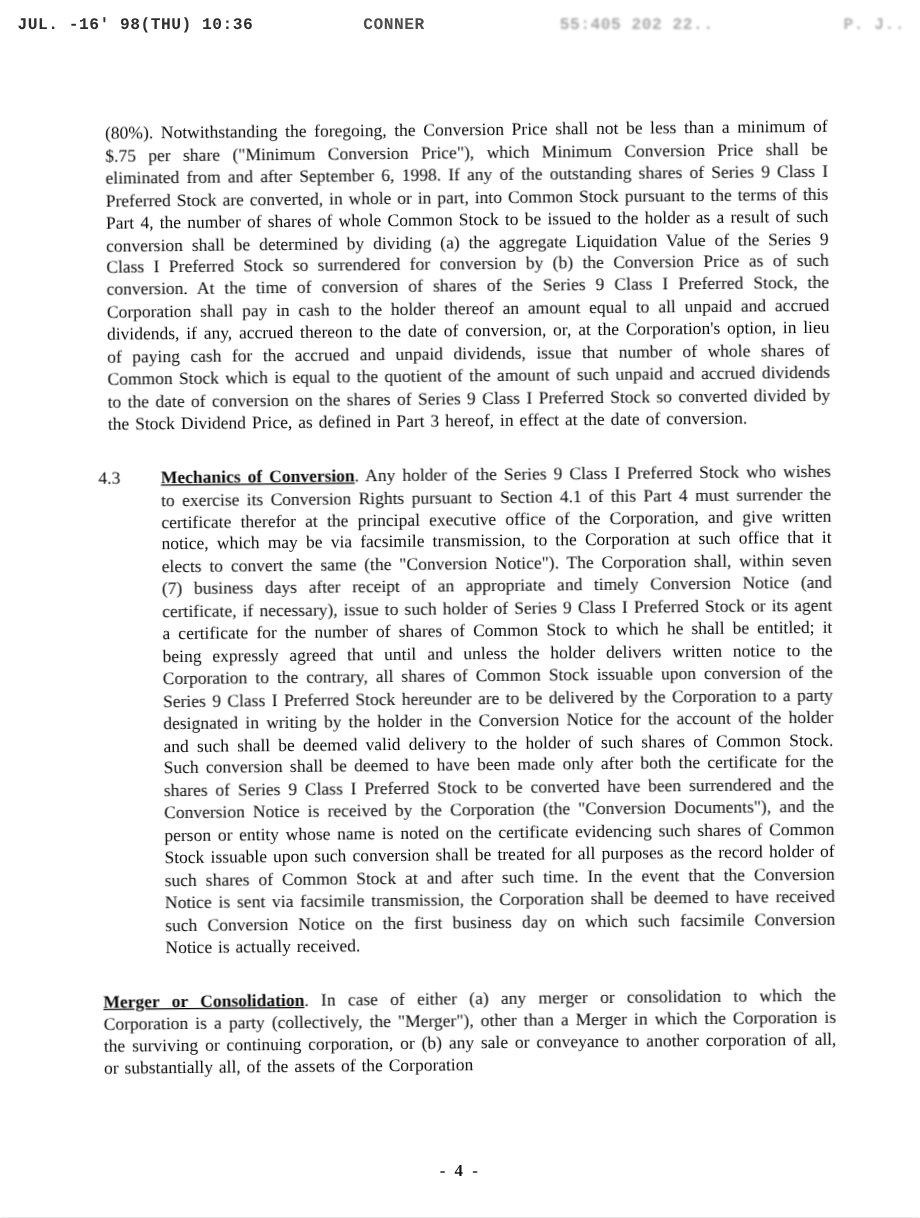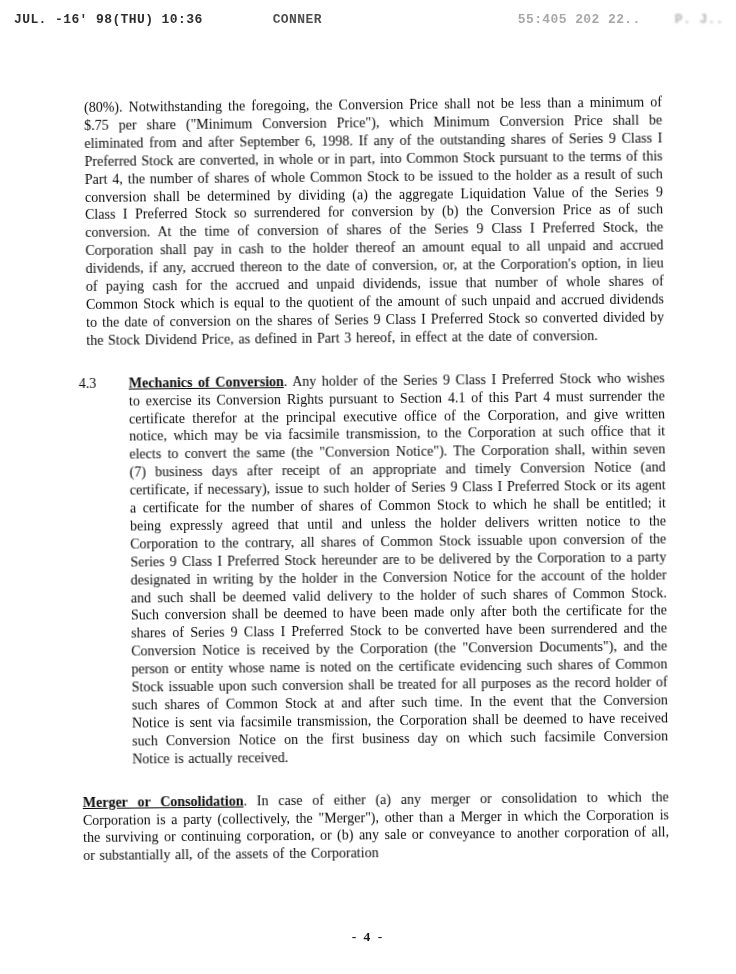--- a/index.html
+++ b/index.html
@@ -28,22 +28,22 @@
     font-family: "Liberation Mono", "DejaVu Sans Mono", monospace;
     font-size: 13px;
     font-weight: bold;
     color: #2e2e2e;
     letter-spacing: 0.4px;
     white-space: nowrap;
     filter: blur(0.25px);
     text-align: right;
   }
   .fax-datetime { }
-  .fax-sender { margin-left: 70px; opacity: 0.85; }
-  .fax-number { margin-left: auto; margin-right: 34px; opacity: 0.42; filter: blur(0.7px); }
+  .fax-sender { margin-left: 88px; opacity: 0.85; }
+  .fax-number { margin-left: auto; margin-right: 104px; opacity: 0.42; filter: blur(0.7px); }
   .fax-page   { opacity: 0.38; filter: blur(0.8px); font-family: Liberation Mono, monospace; }
 
   
   .doc {
     position: absolute;
     top: 99px;
     left: 84px;
     width: 578px;
     transform: rotate(-0.55deg);
     transform-origin: 0 0;

